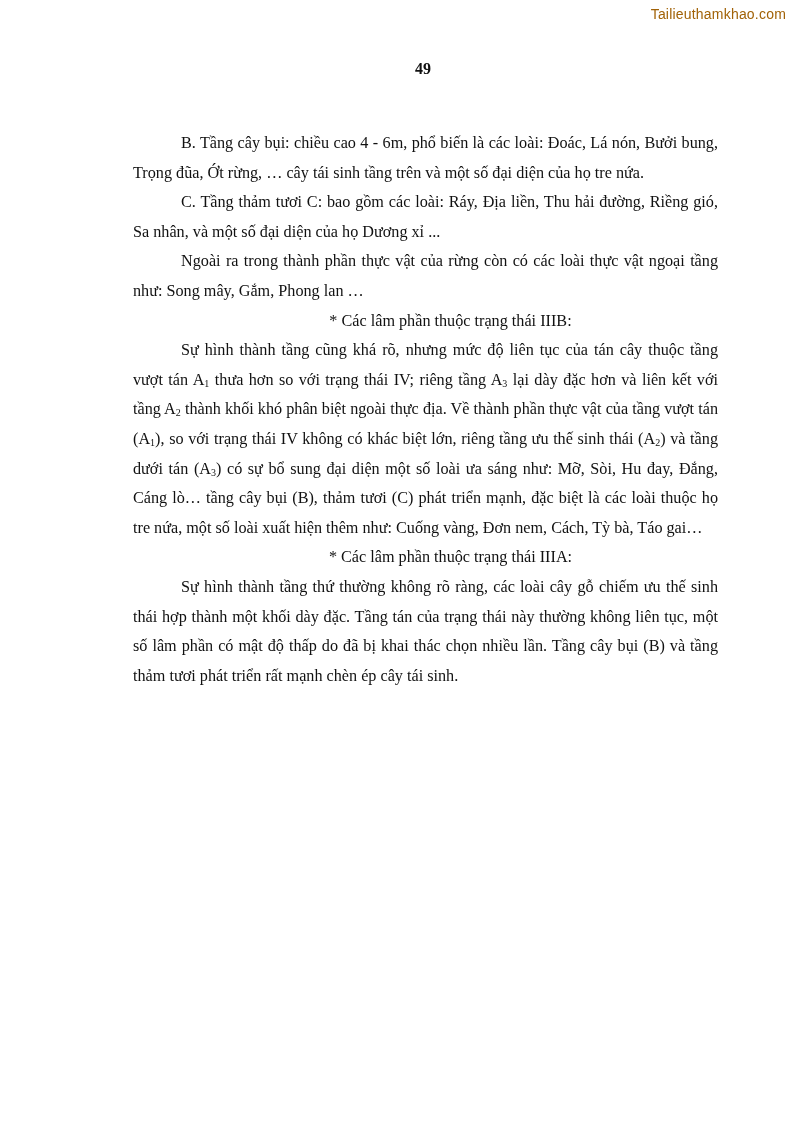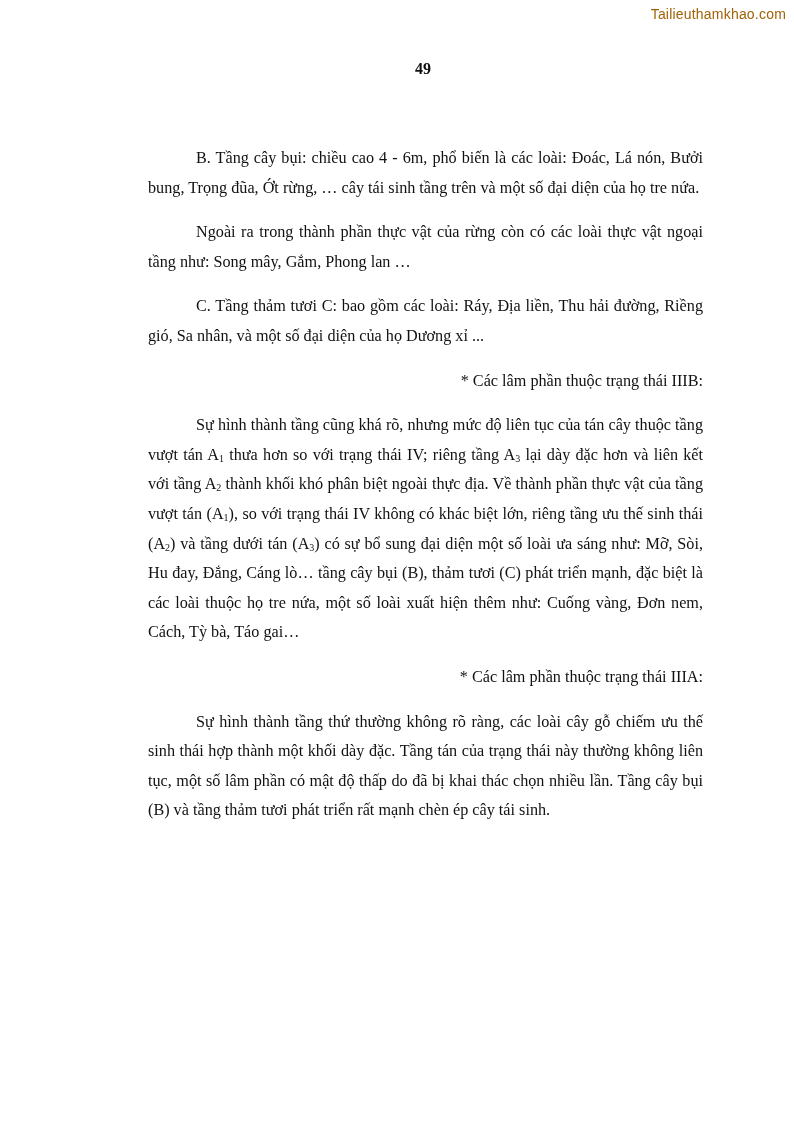--- a/index.html
+++ b/index.html
@@ -1,30 +1,30 @@
 <!DOCTYPE html>
 <html><head>
 <meta charset="utf-8">
 <style>
   html, body { margin: 0; padding: 0; background: #ffffff; }
   body { width: 794px; height: 1123px; position: relative; overflow: hidden; font-family: "Liberation Serif", "DejaVu Serif", serif; color: #111; }
   .watermark { position: absolute; top: 6px; right: 8px; font-family: "Liberation Sans", "DejaVu Sans", sans-serif; font-size: 14px; color: #a16207; letter-spacing: 0.2px; }
   .page-number { position: absolute; top: 60px; left: 0; width: 794px; padding-left: 52px; box-sizing: border-box; text-align: center; font-size: 16px; font-weight: bold; }
   .content { position: absolute; top: 129px; left: 133px; width: 585px; font-size: 16.2px; line-height: 29.6px; }
-  .content p { margin: 15px; text-align: justify; text-indent: 48px; }
-  .content p.heading { text-indent: 50px; text-align: right; }
+  .content p { margin: 0; text-align: justify; text-indent: 48px; }
+  .content p.heading { text-indent: 50px; text-align: center; }
   sub { font-size: 10px; vertical-align: -2px; line-height: 0; }
 </style>
 </head>
 <body>
 
 <div class="watermark">Tailieuthamkhao.com</div>
 <div class="page-number">49</div>
 
 <div class="content">
   <p>B. Tầng cây bụi: chiều cao 4 - 6m, phổ biến là các loài: Đoác, Lá nón,  Bưởi bung, Trọng đũa, Ớt rừng, … cây tái sinh tầng trên và một số đại diện của họ tre nứa.</p>
+  <p>C. Tầng thảm tươi C: bao gồm các loài: Ráy, Địa liền, Thu hải đường, Riềng gió, Sa nhân, và một số đại diện của họ Dương xỉ ...</p>
   <p>Ngoài ra trong thành phần thực vật của rừng còn có các loài thực vật ngoại tầng như: Song mây, Gắm, Phong lan …</p>
-  <p>C. Tầng thảm tươi C: bao gồm các loài: Ráy, Địa liền, Thu hải đường, Riềng gió, Sa nhân, và một số đại diện của họ Dương xỉ ...</p>
   <p class="heading">* Các lâm phần thuộc trạng thái IIIB:</p>
   <p><span>Sự hình thành tầng cũng khá rõ, nhưng mức độ liên tục của tán cây thuộc tầng vượt tán A</span><sub>1</sub><span> thưa hơn so với trạng thái IV; riêng tầng A</span><sub>3</sub><span> lại dày đặc hơn và liên kết với tầng A</span><sub>2</sub><span> thành khối khó phân biệt ngoài thực địa. Về thành phần thực vật của tầng vượt tán (A</span><sub>1</sub><span>), so với trạng thái IV không có khác biệt lớn, riêng tầng ưu thế sinh thái (A</span><sub>2</sub><span>) và tầng dưới tán (A</span><sub>3</sub><span>) có sự bổ sung đại diện một số loài ưa sáng như: Mỡ, Sòi, Hu đay, Đắng, Cáng lò… tầng cây bụi (B), thảm tươi (C) phát triển mạnh, đặc biệt là các loài thuộc họ tre nứa, một số loài xuất hiện thêm như: Cuống vàng, Đơn nem, Cách, Tỳ bà, Táo gai…</span></p>
   <p class="heading">* Các lâm phần thuộc trạng thái IIIA:</p>
   <p>Sự hình thành tầng thứ thường không rõ ràng, các loài cây gỗ chiếm ưu thế sinh thái hợp thành một khối dày đặc. Tầng tán của trạng thái này thường không liên tục, một số lâm phần có mật độ thấp do đã bị khai thác chọn nhiều lần. Tầng cây bụi (B) và tầng thảm tươi phát triển rất mạnh chèn ép cây tái sinh.</p>
 </div>
 
 </body></html>

